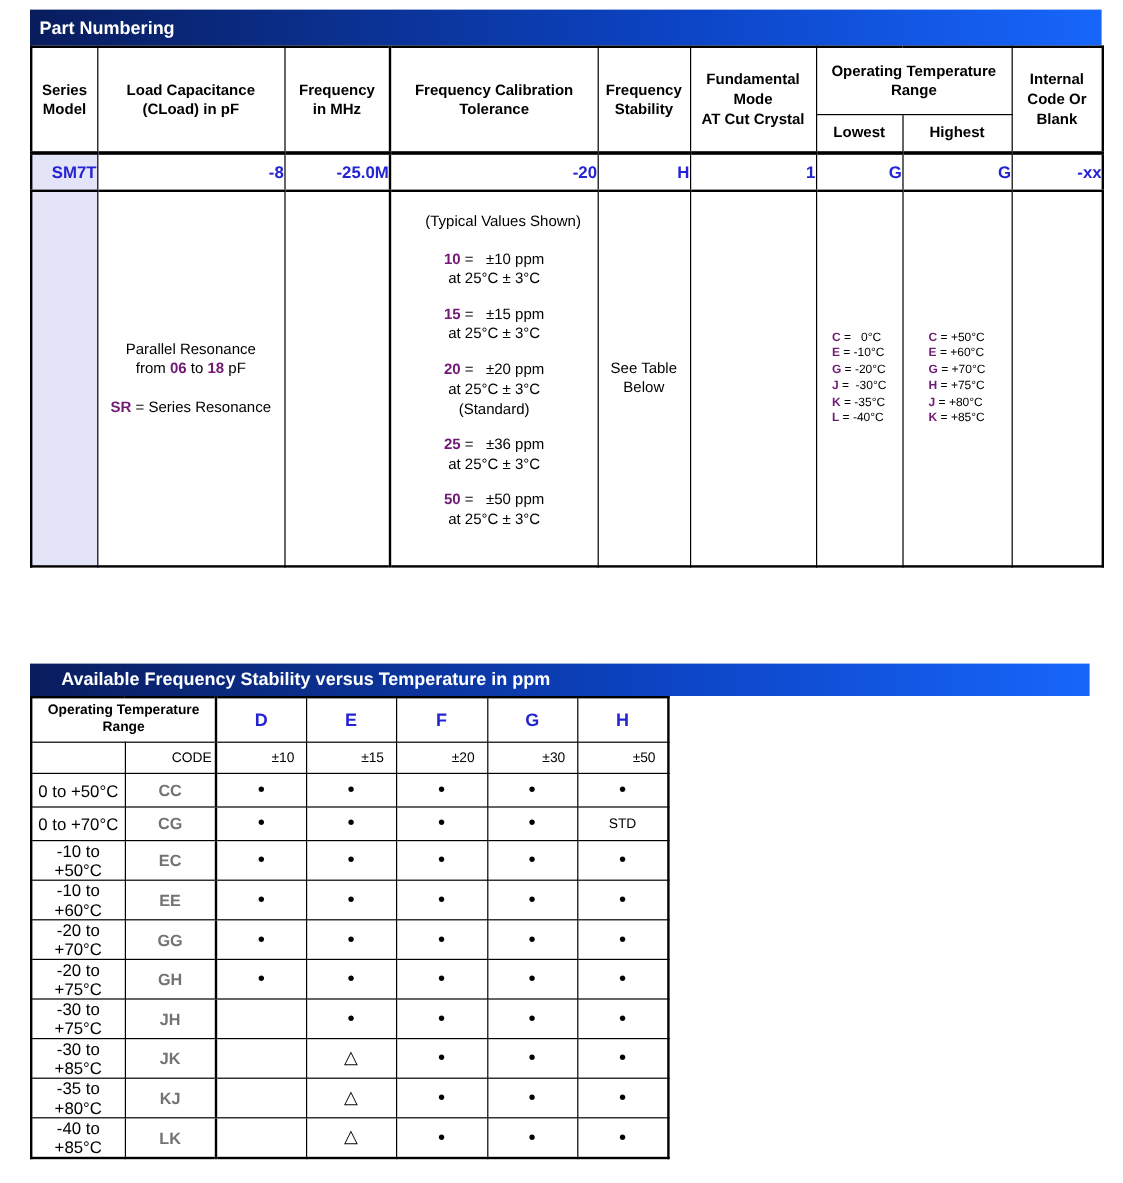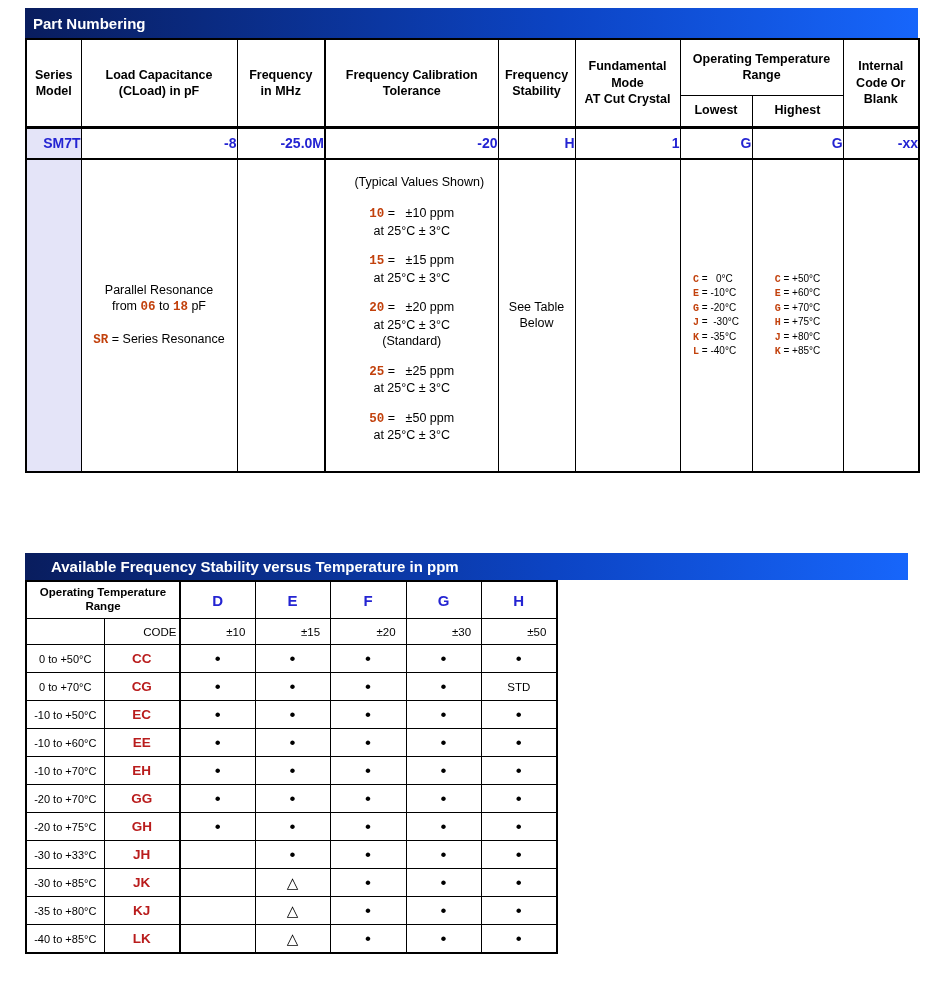--- a/index.html
+++ b/index.html
@@ -22,38 +22,38 @@
   .lav{background:#e4e4f8;}
   .hdr1{height:56px;}
   .hdr2 th{height:30px;}
   .thickL{border-left:2.5px solid #000 !important;}
   .val-row td{
     height:29px;text-align:right;vertical-align:middle;
     color:#2424d2;font-weight:bold;font-size:14px;
     border-top:3px solid #000 !important;border-bottom:2px solid #000 !important;
   }
   .body-row td{height:311px;vertical-align:middle;text-align:center;font-size:12.5px;line-height:1.32;}
-  .blu{color:#c2410c;font-weight:bold;font-family:Liberation Mono, monospace;}
+  .blu{color:#701a75;font-weight:bold;}
   .pre{white-space:pre;}
   .gap{height:15px;}
   .cal-head{margin-bottom:15px;padding-left:15px;}
   .cal-entry{margin-bottom:13px;}
   .code-list{display:inline-block;text-align:left;font-size:10px;line-height:1.35;}
 
   
   .fs-block{position:absolute;left:25px;top:553px;}
   .fs-title{width:883px;height:27px;font-size:15px;padding-left:26px;}
   .fs-table{width:531px;border:2px solid #000;}
   .fs-table th,.fs-table td{border:1px solid #000;padding:0;text-align:center;vertical-align:middle;overflow:hidden;}
   .fs-corner{font-size:11.5px;font-weight:bold;line-height:1.2;}
   .fs-letter{color:#2424d2;font-weight:bold;font-size:15px;height:36px;}
   .fs-coderow td{height:25px;font-size:11.5px;padding-left:36px;}
   .fs-table tbody td{height:27px;}
-  .range{font-size:11px;}
-  .code{color:#b91c1c;font-weight:bold;font-size:13.5px;}
+  .range{font-size:14px;}
+  .code{color:#737373;font-weight:bold;font-size:13.5px;}
   .dot{font-size:17px;line-height:1;}
   .tri{font-size:15px;line-height:1;}
   .std{font-size:11.5px;}
 </style>
 </head>
 <body>
 
 <div class="page">
 
   <section class="pn-block">
@@ -141,21 +141,21 @@
                 <div class="cal-entry">
                   <div class="pre"><span class="blu">15</span><span> =   ±15 ppm</span></div>
                   <div>at 25°C ± 3°C</div>
                 </div>
                 <div class="cal-entry">
                   <div class="pre"><span class="blu">20</span><span> =   ±20 ppm</span></div>
                   <div>at 25°C ± 3°C</div>
                   <div>(Standard)</div>
                 </div>
                 <div class="cal-entry">
-                  <div class="pre"><span class="blu">25</span><span> =   ±25 ppm</span></div>
+                  <div class="pre"><span class="blu">25</span><span> =   ±36 ppm</span></div>
                   <div>at 25°C ± 3°C</div>
                 </div>
                 <div class="cal-entry">
                   <div class="pre"><span class="blu">50</span><span> =   ±50 ppm</span></div>
                   <div>at 25°C ± 3°C</div>
                 </div>
               </div>
         </td>
         <td>
           <div>See Table</div>
@@ -239,48 +239,39 @@
           <tr>
             <td class="range">-10 to +60°C</td>
             <td class="code">EE</td>
             <td class="thickL"><span class="dot">•</span></td>
             <td><span class="dot">•</span></td>
             <td><span class="dot">•</span></td>
             <td><span class="dot">•</span></td>
             <td><span class="dot">•</span></td>
           </tr>
           <tr>
-            <td class="range">-10 to +70°C</td>
-            <td class="code">EH</td>
-            <td class="thickL"><span class="dot">•</span></td>
-            <td><span class="dot">•</span></td>
-            <td><span class="dot">•</span></td>
-            <td><span class="dot">•</span></td>
-            <td><span class="dot">•</span></td>
-          </tr>
-          <tr>
             <td class="range">-20 to +70°C</td>
             <td class="code">GG</td>
             <td class="thickL"><span class="dot">•</span></td>
             <td><span class="dot">•</span></td>
             <td><span class="dot">•</span></td>
             <td><span class="dot">•</span></td>
             <td><span class="dot">•</span></td>
           </tr>
           <tr>
             <td class="range">-20 to +75°C</td>
             <td class="code">GH</td>
             <td class="thickL"><span class="dot">•</span></td>
             <td><span class="dot">•</span></td>
             <td><span class="dot">•</span></td>
             <td><span class="dot">•</span></td>
             <td><span class="dot">•</span></td>
           </tr>
           <tr>
-            <td class="range">-30 to +33°C</td>
+            <td class="range">-30 to +75°C</td>
             <td class="code">JH</td>
             <td class="thickL"></td>
             <td><span class="dot">•</span></td>
             <td><span class="dot">•</span></td>
             <td><span class="dot">•</span></td>
             <td><span class="dot">•</span></td>
           </tr>
           <tr>
             <td class="range">-30 to +85°C</td>
             <td class="code">JK</td>

